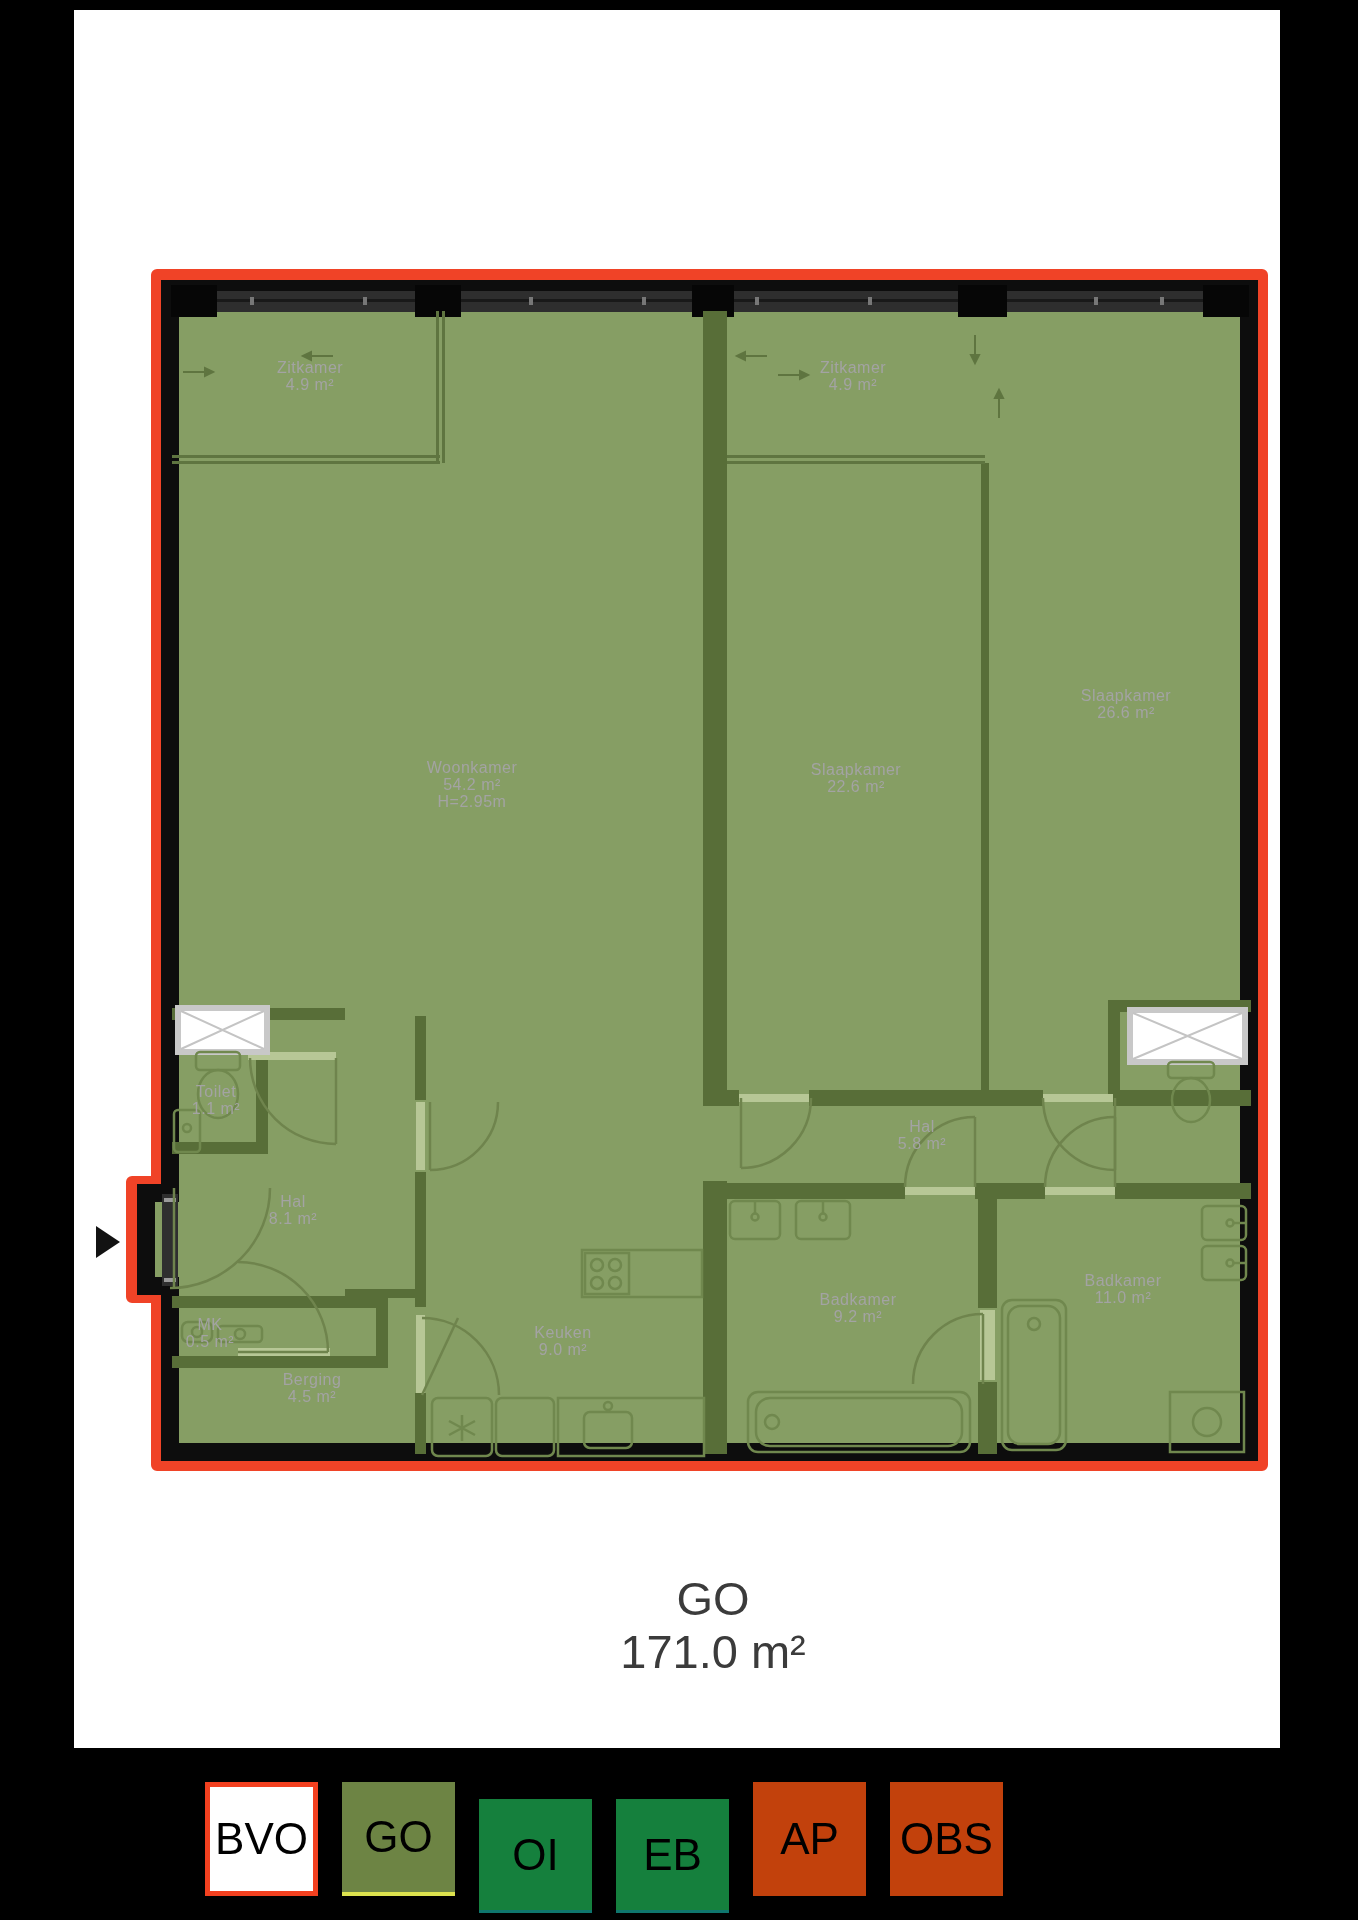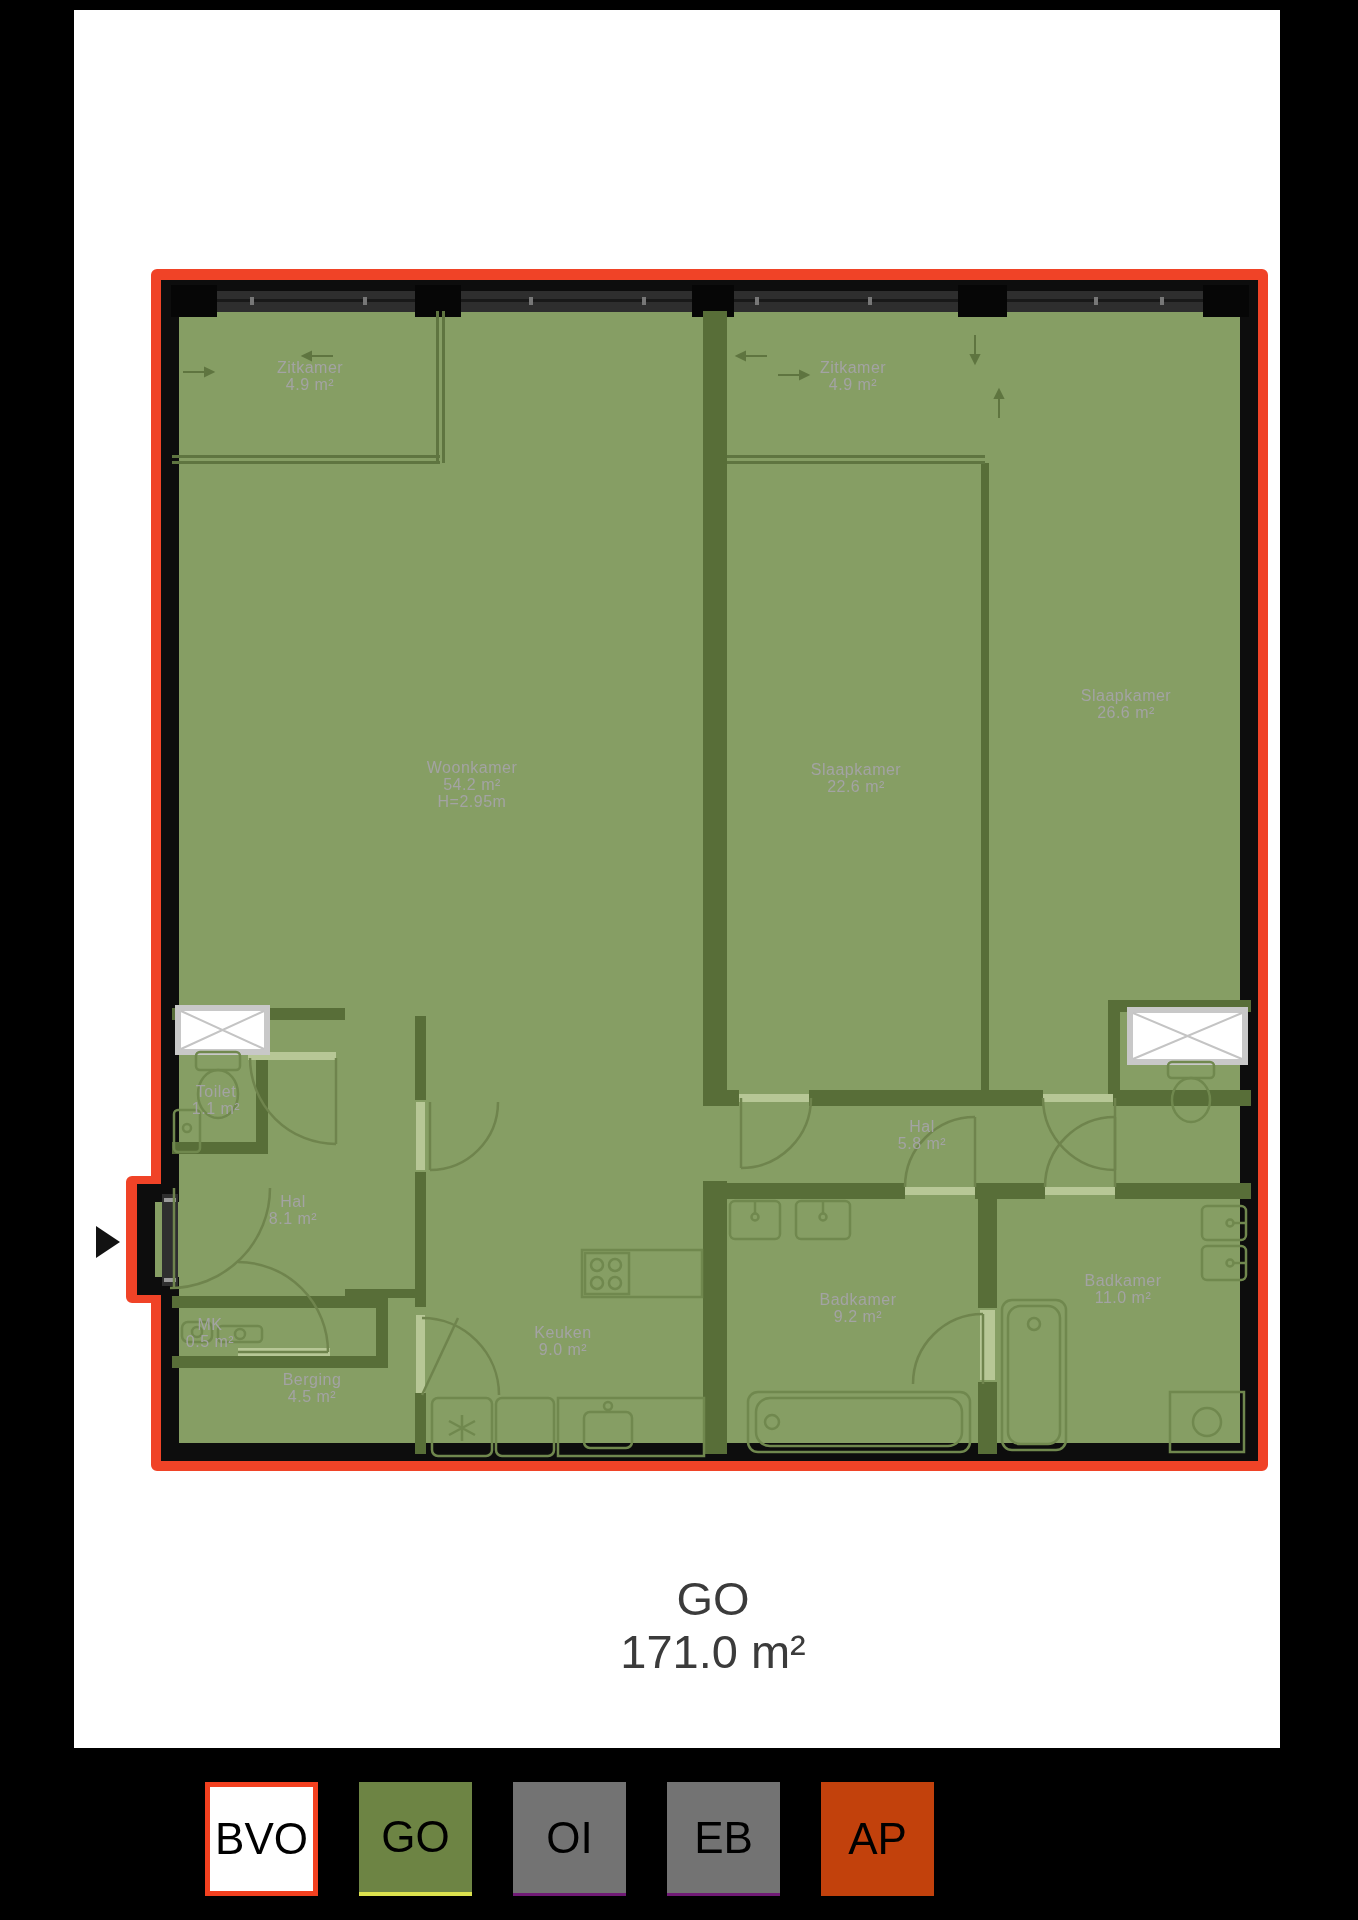--- a/index.html
+++ b/index.html
@@ -4,26 +4,26 @@
 <style>
   html,body{margin:0;padding:0;background:#000;}
   body{width:1358px;height:1920px;position:relative;overflow:hidden;
        font-family:"Liberation Sans","DejaVu Sans",sans-serif;}
   .paper{position:absolute;left:74px;top:10px;width:1206px;height:1738px;background:#fff;}
   svg.plan{position:absolute;left:0;top:0;}
   .rlabel{position:absolute;transform:translate(-50%,-50%);text-align:center;
           color:#a3a3a3;font-size:16px;line-height:17px;letter-spacing:.5px;white-space:nowrap;}
   .caption{position:absolute;left:713px;top:1572px;transform:translateX(-50%);
            text-align:center;color:#3B3B3B;font-size:47px;line-height:53px;}
-  .legend{position:absolute;left:205px;top:1782px;display:flex;gap:41px;}
+  .legend{position:absolute;left:205px;top:1782px;display:flex;gap:24px;}
   .lbtn{width:113px;height:114px;box-sizing:border-box;display:flex;align-items:center;
         justify-content:center;font-size:44px;color:#000;cursor:pointer;}
   .lbtn.bvo{background:#fff;border:5px solid #F3401F;}
   .lbtn.go{background:#6D8444;border-bottom:4px solid #DCE24E;}
-  .lbtn.gray{background:#737373;border-bottom:3px solid #701a75;}
+  .lbtn.gray{background:#15803d;border-bottom:3px solid #0f766e;margin-top:17px;}
   .lbtn.white{background:#c2410c;}
 </style>
 </head>
 <body>
 
 <div class="paper"></div>
 
 <svg class="plan" width="1358" height="1920" viewBox="0 0 1358 1920">
 
   <polygon points="96,1226 120,1242 96,1258" fill="#121212"></polygon>
@@ -268,13 +268,14 @@
   <div>GO</div>
   <div>171.0 m²</div>
 </div>
 
 <div class="legend">
   <div class="lbtn bvo">BVO</div>
   <div class="lbtn go">GO</div>
   <div class="lbtn gray">OI</div>
   <div class="lbtn gray">EB</div>
   <div class="lbtn white">AP</div>
+  <div class="lbtn white">OBS</div>
 </div>
 
 </body></html>

